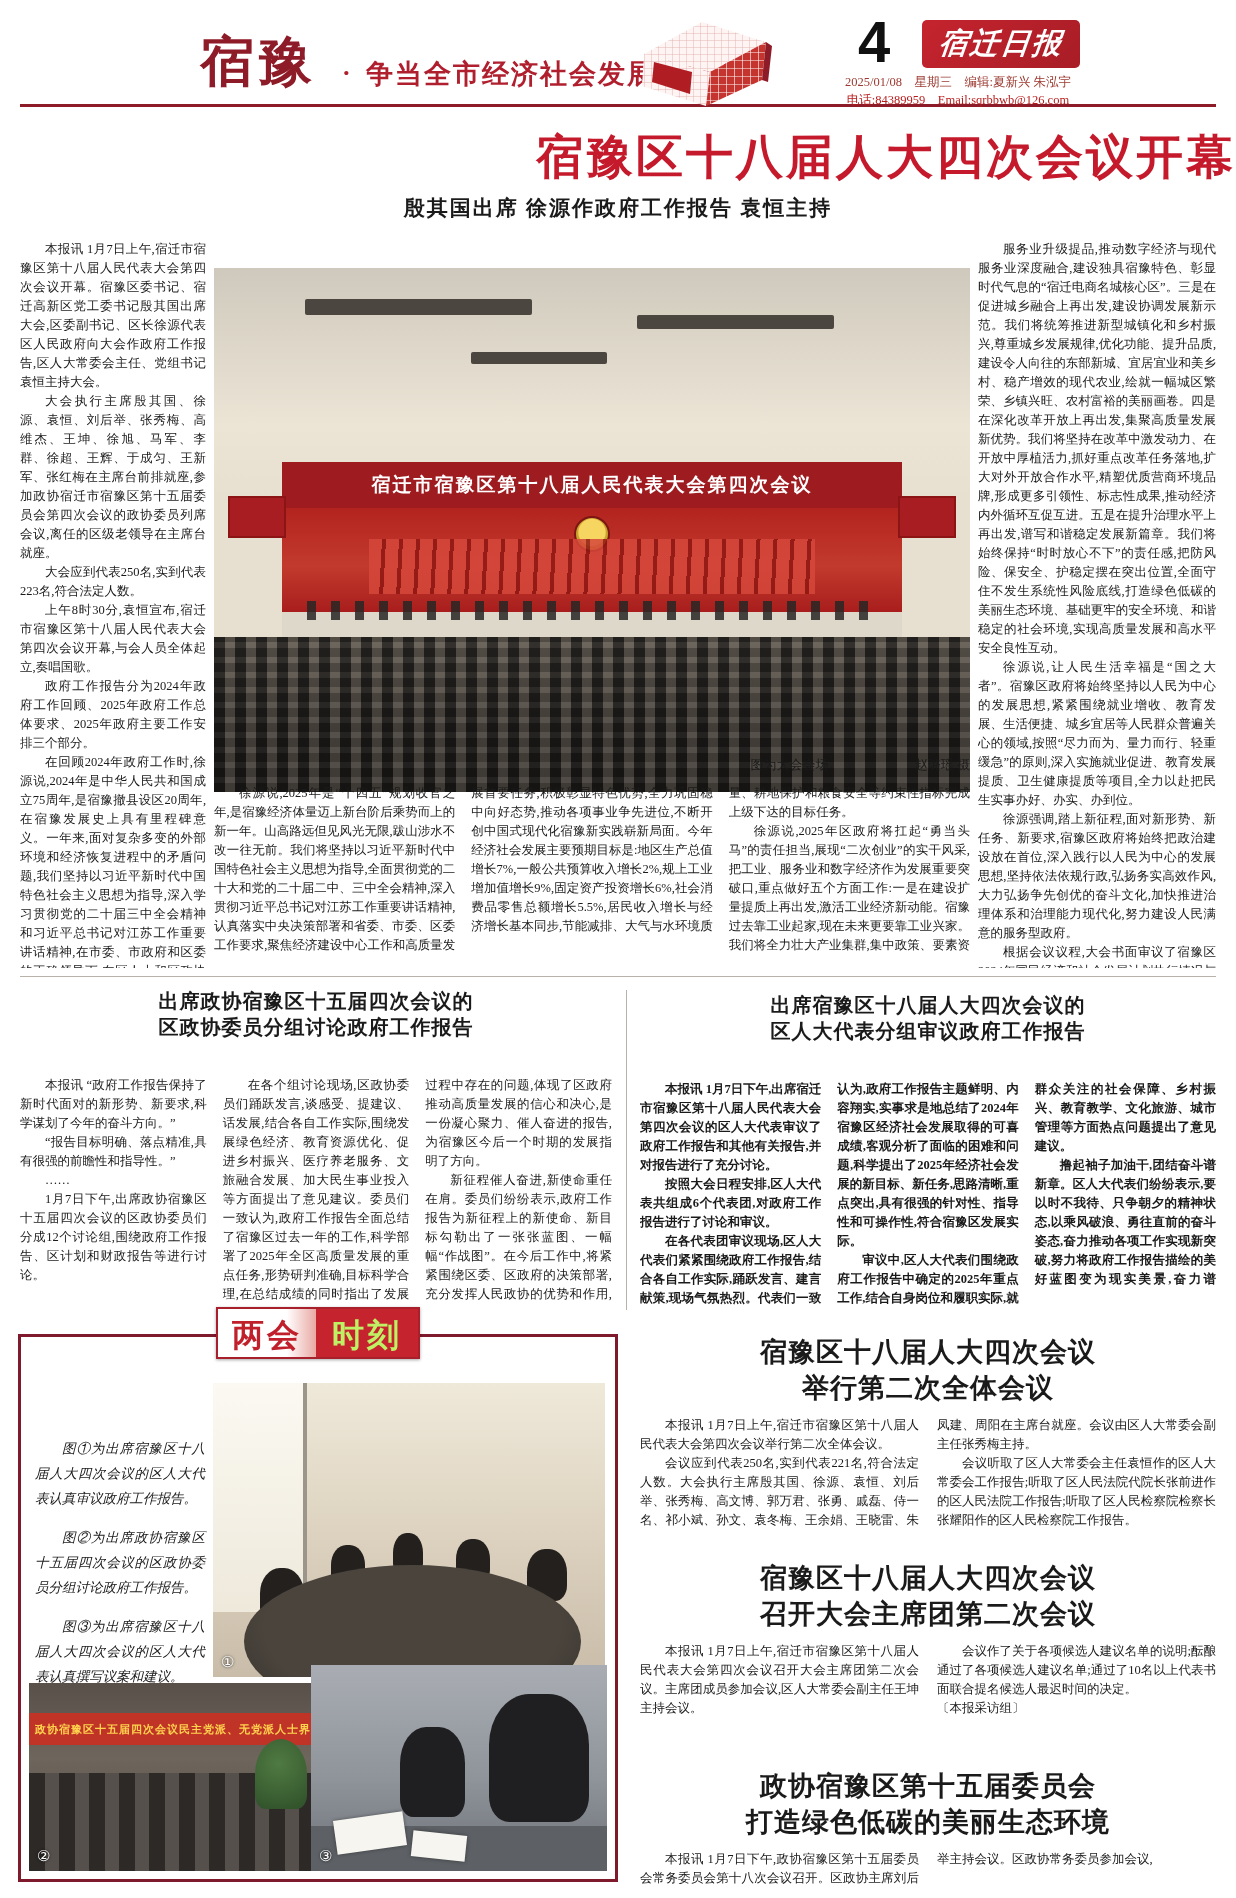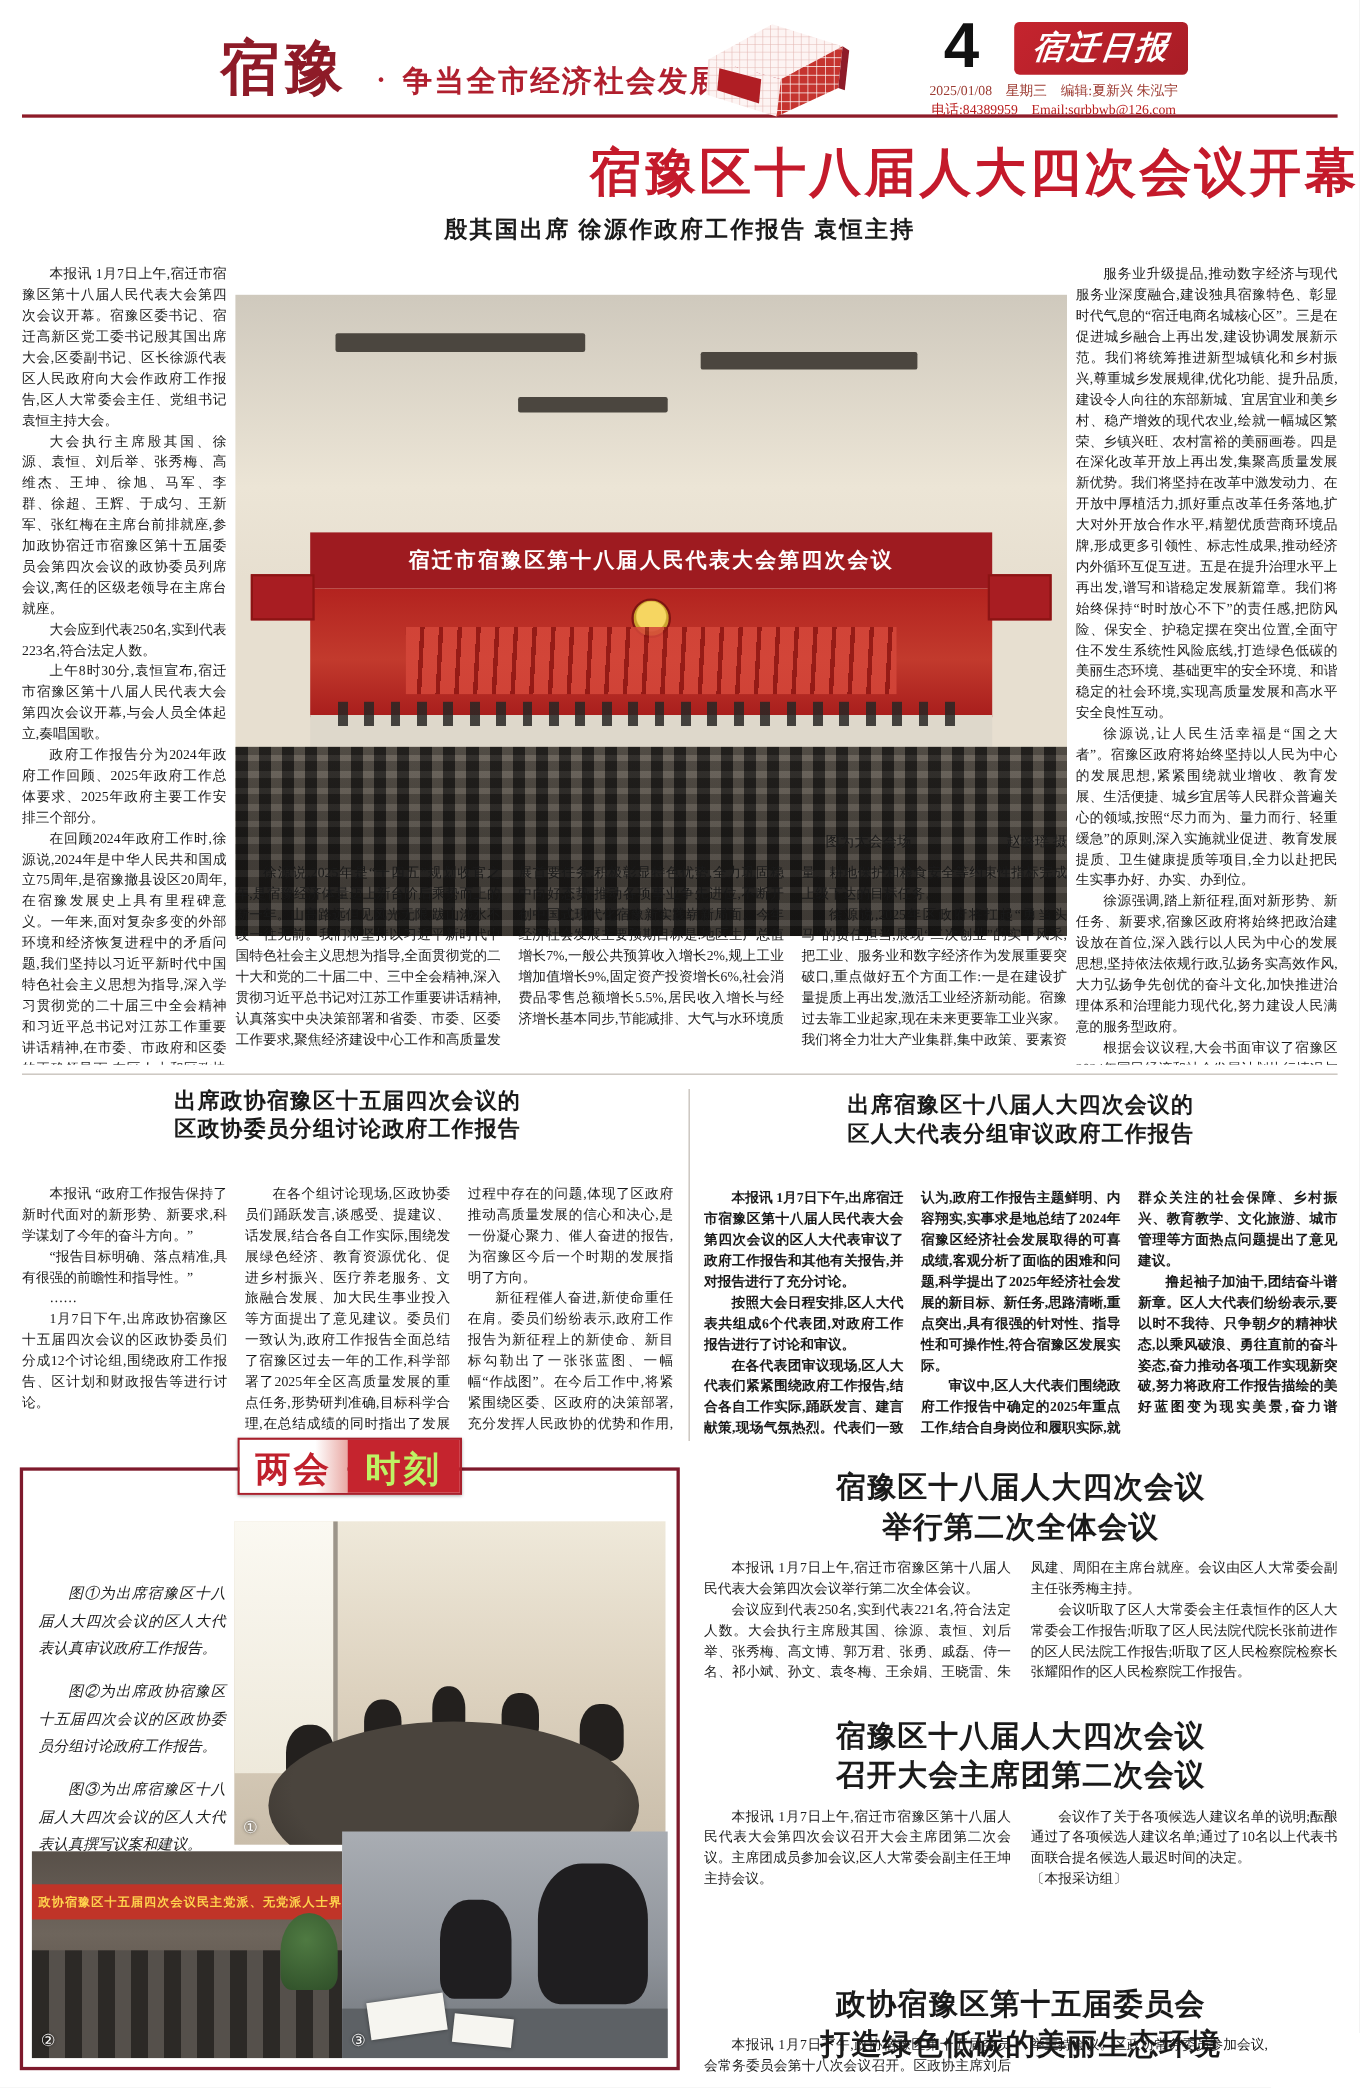--- a/index.html
+++ b/index.html
@@ -36,21 +36,21 @@
   .bodytext{font-size:12.5px;line-height:1.52;text-align:justify;overflow:hidden;}
   .bodytext p{margin:0;text-indent:2em;}
   .lead-left{position:absolute;left:0;top:0;width:186px;height:728px;}
   .lead-right{position:absolute;left:958px;top:0;width:238px;height:728px;}
   .lead-mid{position:absolute;left:194px;top:544px;width:756px;height:182px;column-count:3;column-gap:16px;column-fill:auto;}
   .lead-caption{position:absolute;left:194px;top:516px;width:756px;height:22px;font-size:13px;text-align:right;}
   .lead-caption .cap{margin-right:70px;}
   .sign{display:block;text-align:left;text-indent:0 !important;font-weight:normal;}
 
   
-  .photo-main{position:absolute;left:194px;top:28px;width:756px;height:583px;overflow:hidden;
+  .photo-main{position:absolute;left:194px;top:28px;width:756px;height:524px;overflow:hidden;
               background:linear-gradient(#cfc9bd,#ece5d6 30%,#e7dfd0 44%);}
   .truss{position:absolute;background:#4b463f;border-radius:2px;}
   .ph-banner{position:absolute;left:9%;top:37%;width:82%;height:8.8%;background:#9e1b20;display:flex;
              align-items:center;justify-content:center;}
   .ph-banner span{color:#fff;font-weight:bold;font-size:19px;letter-spacing:2px;white-space:nowrap;}
   .ph-stage{position:absolute;left:9%;top:45.8%;width:82%;height:20%;
             background:linear-gradient(#b3231f,#c23a2d 55%,#a81d1c);}
   .ph-emblem{position:absolute;left:50%;top:8%;width:36px;height:36px;margin-left:-18px;border-radius:50%;
              background:radial-gradient(circle at 50% 45%,#f6d661 0 55%,#caa22e 60% 100%);border:2px solid #7d1512;}
   .ph-flags{position:absolute;left:14%;top:30%;width:72%;height:52%;
@@ -111,21 +111,21 @@
   .p3-fig{position:absolute;background:#1f1e20;border-radius:40% 40% 20% 20%;}
   .p3-paper{position:absolute;background:#f6f5f0;transform:rotate(-8deg);box-shadow:0 0 4px rgba(0,0,0,.4);}
   .p3-desk{position:absolute;left:0;bottom:0;width:100%;height:22%;background:#5d6165;}
 
   
   .br-h{font-size:27px;line-height:1.34;letter-spacing:1px;}
   .plenary-h{left:640px;top:1334px;width:576px;}
   .plenary-b{position:absolute;left:640px;top:1416px;width:576px;height:132px;column-count:2;column-gap:18px;column-fill:auto;font-family:Liberation Serif, serif;}
   .presidium-h{left:640px;top:1560px;width:576px;}
   .presidium-b{position:absolute;left:640px;top:1642px;width:576px;height:104px;column-count:2;column-gap:18px;column-fill:auto;}
-  .standing-h{left:640px;top:1768px;width:576px;margin-top:36px;}
+  .standing-h{left:640px;top:1768px;width:576px;}
   .standing-b{position:absolute;left:640px;top:1850px;width:576px;height:46px;column-count:2;column-gap:18px;column-fill:auto;}
 </style>
 </head>
 <body>
 
 <div class="page" data-interactable="false">
 
   <div class="masthead" data-interactable="false">
     <div class="m-section" data-interactable="false">宿豫</div>
     <div class="m-dot" data-interactable="false">·</div>

